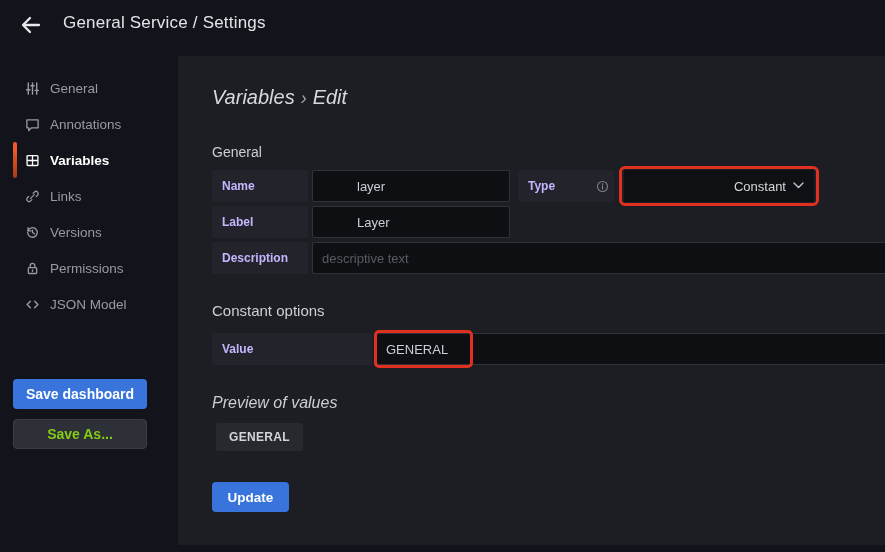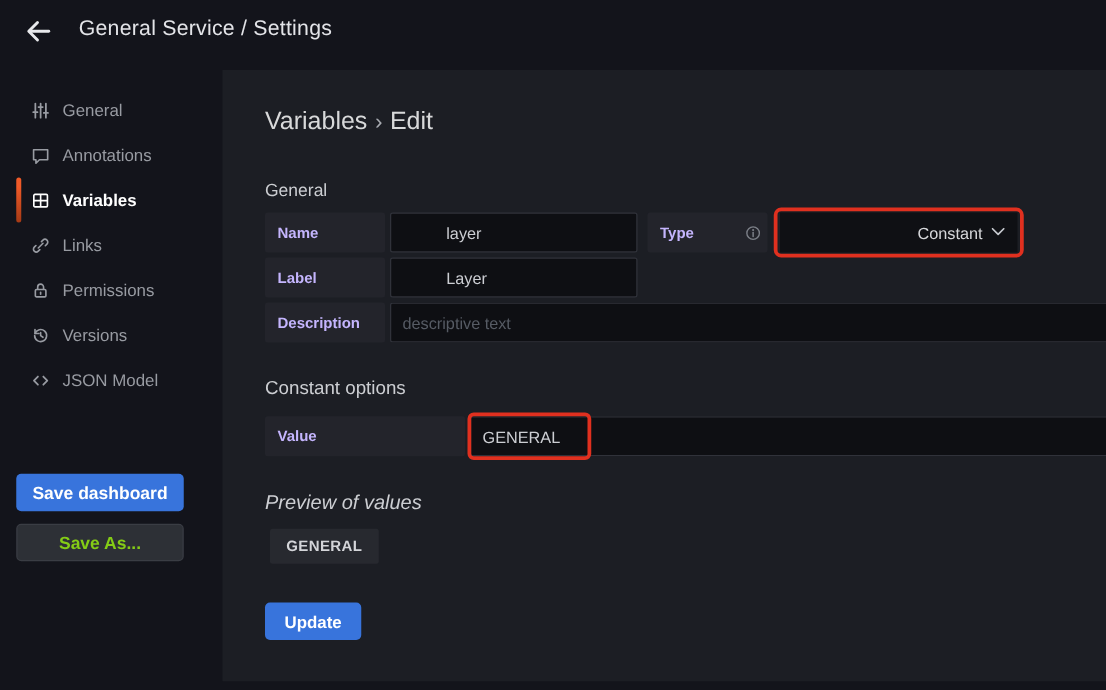--- a/index.html
+++ b/index.html
@@ -38,21 +38,21 @@
     font-size:14px; font-weight:600; cursor:pointer; display:flex;
     align-items:center; justify-content:center;margin-top:16px;
   }
   .btn-save-dashboard { top:363px; background:var(--accent-blue,#3874dc); color:#fff; }
   .btn-save-as { top:403px; background:#2d3036; color:#84cc16; border:1px solid #3a3d44; }
   
   .panel {
     position:absolute; left:178px; top:56px; right:0; bottom:7px;
     background:#1c1e24;
   }
-  .page-title { position:absolute; left:34px; top:30px; font-size:20px; font-weight:500; color:#d8d9da; }
+  .page-title { position:absolute; left:34px; top:30px; font-size:20px; font-weight:500; color:#d8d9da;font-style:italic; }
   .page-title .crumb-link { cursor:pointer; }
   .page-title .crumb-sep { color:#a7aab0; font-size:18px; padding:0 6px; }
   .section-heading { position:absolute; left:34px; color:#ccced2; font-weight:500; }
   .h-general { top:88px; font-size:14px; }
   .h-constant { top:246px; font-size:15px; }
   .h-preview { top:338px; font-size:16px;font-style:italic; }
   .form-row { position:absolute; left:34px; right:0; height:32px; display:flex; gap:4px; }
   .r1 { top:114px; } .r2 { top:150px; } .r3 { top:186px; } .r-value { top:277px; }
   .form-label {
     background:#23242b; color:#c4b5fd; font-size:12px; font-weight:600;
@@ -144,37 +144,37 @@
       <svg width="15" height="15" viewBox="0 0 16 16" fill="none" stroke="currentColor" stroke-width="1.4" stroke-linecap="round" stroke-linejoin="round">
         <path d="M6 10l4-4"></path>
         <path d="M8.7 4.6l1.3-1.3a2.4 2.4 0 013.4 3.4L12 8.1"></path>
         <path d="M7.3 11.4L6 12.7a2.4 2.4 0 01-3.4-3.4L4 7.9"></path>
       </svg>
     </span>
     <span>Links</span>
   </div>
   <div class="nav-item">
     <span class="icon">
+      <svg width="15" height="15" viewBox="0 0 16 16" fill="none" stroke="currentColor" stroke-width="1.4" stroke-linecap="round" stroke-linejoin="round">
+        <path d="M3.2 6.2A5.1 5.1 0 1 1 2.9 8"></path>
+        <path d="M3.2 2.8v3.4h3.4"></path>
+        <path d="M8 5.4V8l2 1.4"></path>
+      </svg>
+    </span>
+    <span>Versions</span>
+  </div>
+  <div class="nav-item">
+    <span class="icon">
       <svg width="15" height="15" viewBox="0 0 16 16" fill="none" stroke="currentColor" stroke-width="1.4" stroke-linejoin="round">
         <rect x="3.5" y="7" width="9" height="6.3" rx="1"></rect>
         <path d="M5.5 7V5a2.5 2.5 0 015 0v2"></path>
         <path d="M8 9.5v1.5" stroke-linecap="round"></path>
       </svg>
     </span>
     <span>Permissions</span>
-  </div>
-  <div class="nav-item">
-    <span class="icon">
-      <svg width="15" height="15" viewBox="0 0 16 16" fill="none" stroke="currentColor" stroke-width="1.4" stroke-linecap="round" stroke-linejoin="round">
-        <path d="M3.2 6.2A5.1 5.1 0 1 1 2.9 8"></path>
-        <path d="M3.2 2.8v3.4h3.4"></path>
-        <path d="M8 5.4V8l2 1.4"></path>
-      </svg>
-    </span>
-    <span>Versions</span>
   </div>
   <div class="nav-item">
     <span class="icon">
       <svg width="15" height="15" viewBox="0 0 16 16" fill="none" stroke="currentColor" stroke-width="1.5" stroke-linecap="round" stroke-linejoin="round">
         <path d="M5.7 4.5L2.3 8l3.4 3.5"></path>
         <path d="M10.3 4.5L13.7 8l-3.4 3.5"></path>
       </svg>
     </span>
     <span>JSON Model</span>
   </div>

